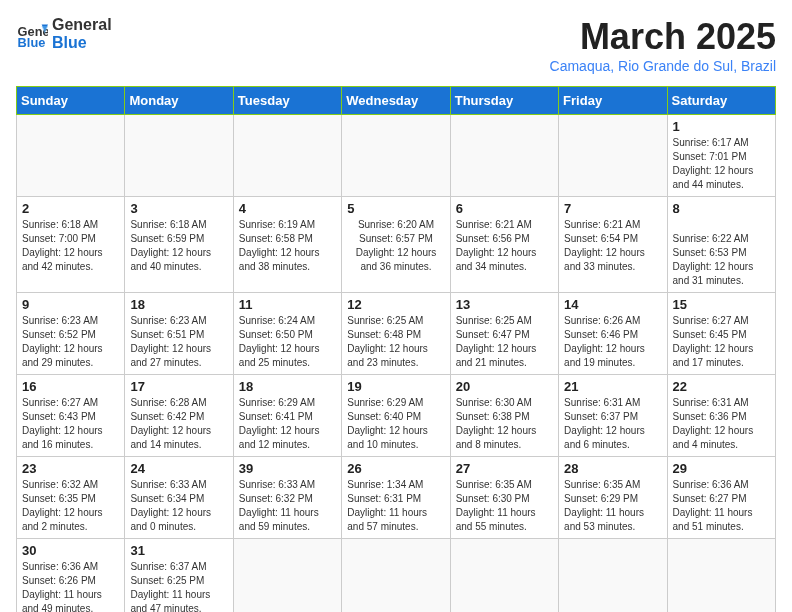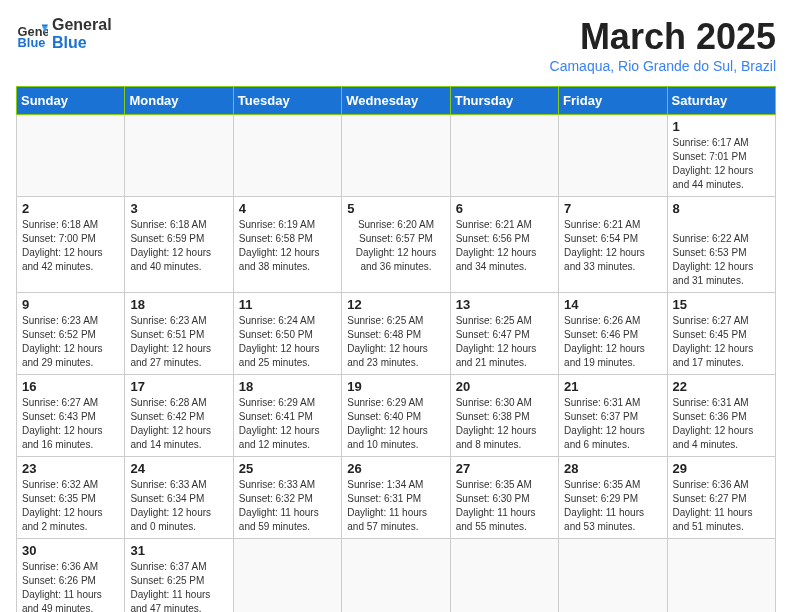--- a/index.html
+++ b/index.html
@@ -289,21 +289,21 @@
 and 2 minutes.</div>
         </td>
         <td>
           <div class="day-number">24</div>
           <div class="day-info" style="white-space: pre-line;">Sunrise: 6:33 AM
 Sunset: 6:34 PM
 Daylight: 12 hours
 and 0 minutes.</div>
         </td>
         <td>
-          <div class="day-number">25</div>
+          <div class="day-number">39</div>
           <div class="day-info" style="white-space: pre-line;">Sunrise: 6:33 AM
 Sunset: 6:32 PM
 Daylight: 11 hours
 and 59 minutes.</div>
         </td>
         <td>
           <div class="day-number">26</div>
           <div class="day-info" style="white-space: pre-line;">Sunrise: 1:34 AM
 Sunset: 6:31 PM
 Daylight: 11 hours

